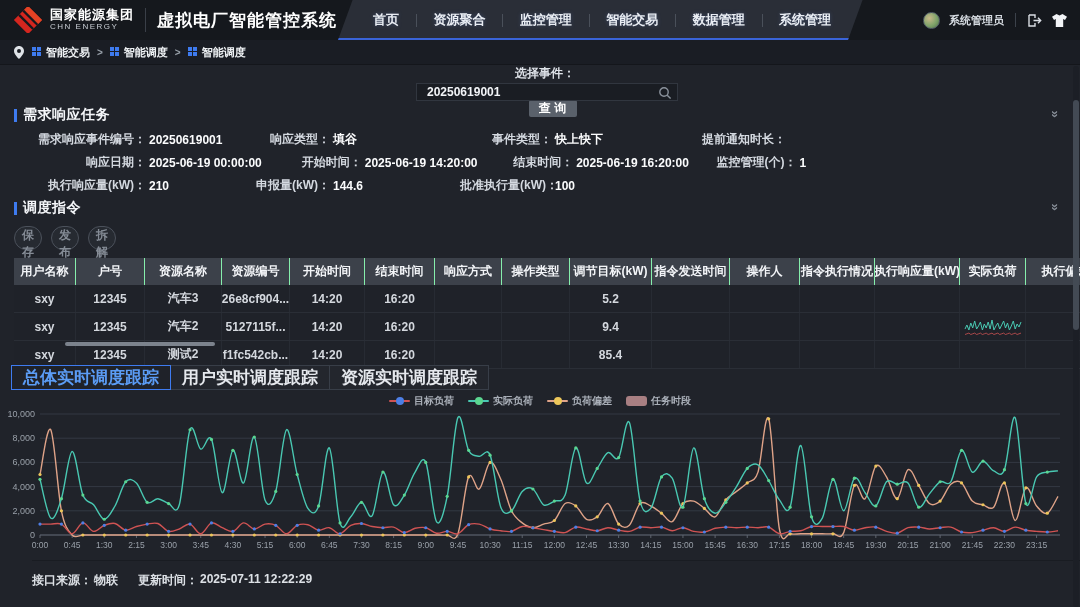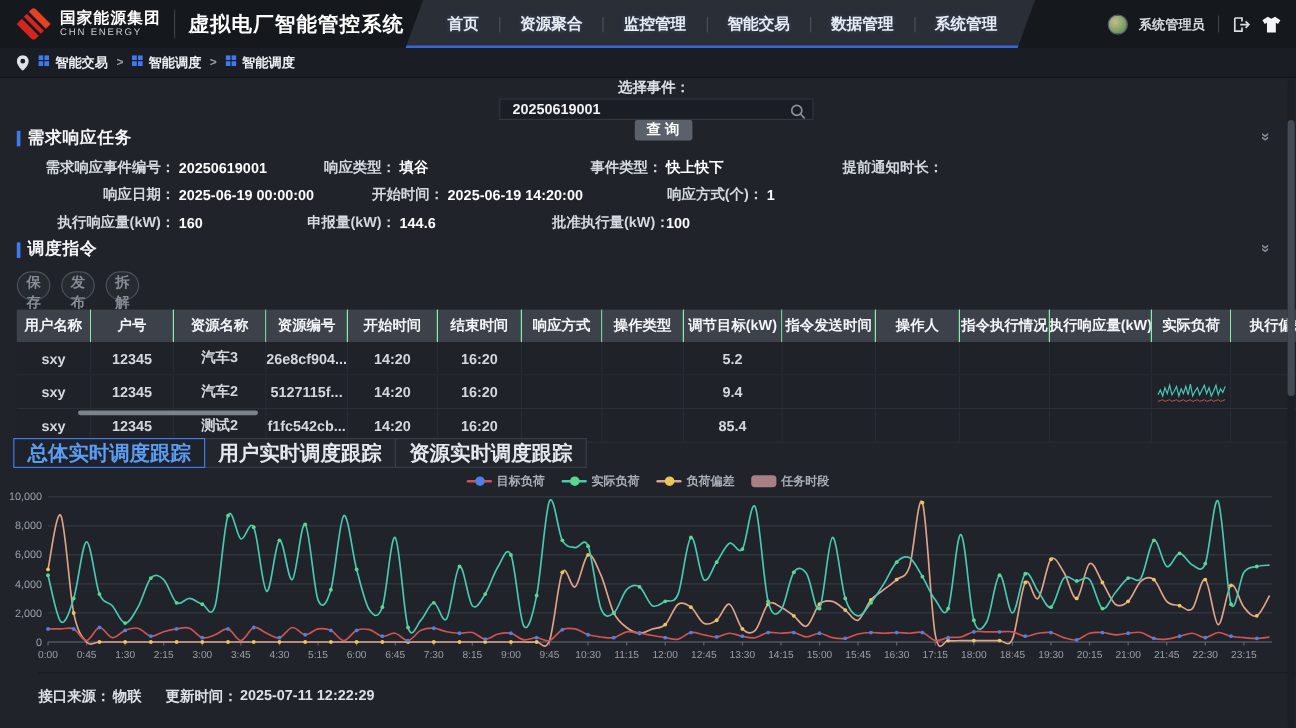--- a/index.html
+++ b/index.html
@@ -233,29 +233,33 @@
       </div>
       <div class="field-row">
         <div class="fcell c0">
           <span class="f-label">响应日期：</span>
           <span class="f-value">2025-06-19 00:00:00</span>
         </div>
         <div class="fcell c1">
           <span class="f-label">开始时间：</span>
           <span class="f-value">2025-06-19 14:20:00</span>
         </div>
+        <div class="fcell c2">
+          <span class="f-label">结束时间：</span>
+          <span class="f-value">2025-06-19 16:20:00</span>
+        </div>
         <div class="fcell c3">
-          <span class="f-label">响应方式(个)：</span>
+          <span class="f-label">监控管理(个)：</span>
           <span class="f-value">1</span>
         </div>
       </div>
       <div class="field-row">
         <div class="fcell c0">
           <span class="f-label">执行响应量(kW)：</span>
-          <span class="f-value">160</span>
+          <span class="f-value">210</span>
         </div>
         <div class="fcell c1">
           <span class="f-label">申报量(kW)：</span>
           <span class="f-value">144.6</span>
         </div>
         <div class="fcell c2">
           <span class="f-label">批准执行量(kW)：</span>
           <span class="f-value">100</span>
         </div>
         <div class="fcell c3">

